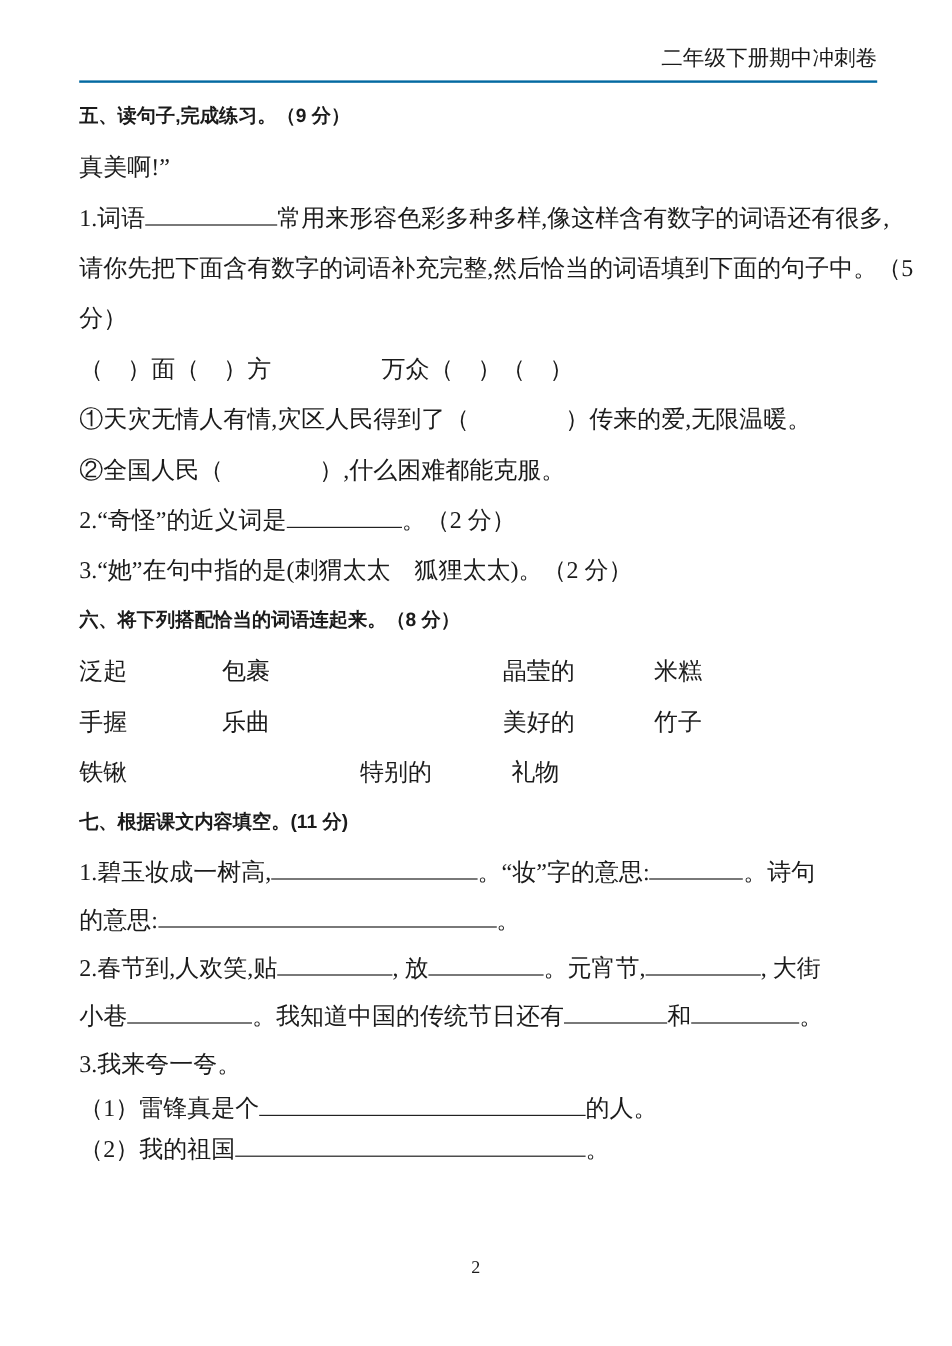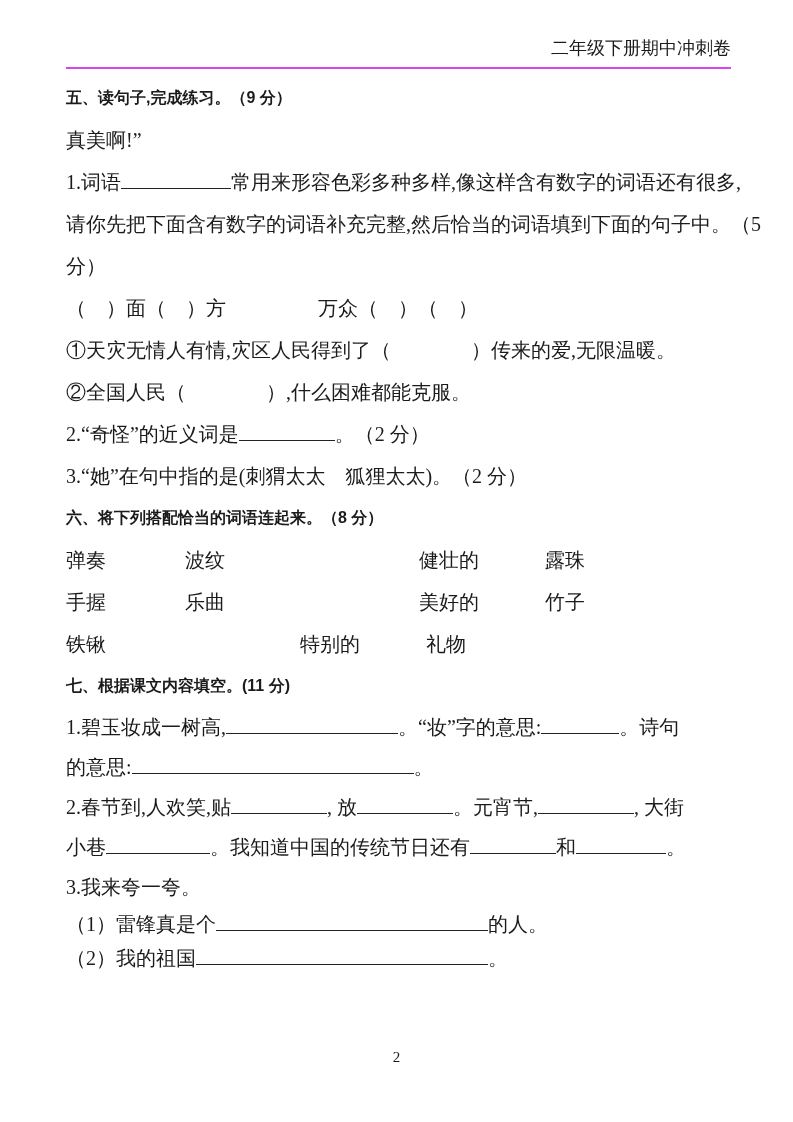--- a/index.html
+++ b/index.html
@@ -15,21 +15,21 @@
     width: 793px; height: 1122px;
     padding: 36px 62px 0 66px;
     background: #fff;
     overflow: hidden;
   }
   .header {
     text-align: right;
     font-size: 18px;
     line-height: 24px;
     padding-bottom: 7px;
-    border-bottom: 2px solid #d946ef;
+    border-bottom: 2px solid #0369a1;
     margin-bottom: 8px;
   }
   .sec-title {
     font-family: "Liberation Sans", "DejaVu Sans", sans-serif;
     font-weight: bold;
     font-size: 16px;
     line-height: 42px;
     margin: 0;
     white-space: nowrap;
   }
@@ -77,24 +77,24 @@
         <div class="line"><span>②全国人民（　　　　）,什么困难都能克服。</span></div>
         <div class="line"><span>2.“奇怪”的近义词是</span><span class="blank" style="width: 96px;"></span><span>。（2 分）</span></div>
         <div class="line"><span>3.“她”在句中指的是(刺猬太太　狐狸太太)。（2 分）</span></div>
       </div>
   </div>
 
   <div class="section">
     <h2 class="sec-title">六、将下列搭配恰当的词语连起来。（8 分）</h2>
     <div>
         <div class="match-row">
-          <span class="mc mc0">弹奏</span>
-          <span class="mc mc1">波纹</span>
-          <span class="mc mc2">健壮的</span>
-          <span class="mc mc3">露珠</span>
+          <span class="mc mc0">泛起</span>
+          <span class="mc mc1">包裹</span>
+          <span class="mc mc2">晶莹的</span>
+          <span class="mc mc3">米糕</span>
         </div>
         <div class="match-row">
           <span class="mc mc0">手握</span>
           <span class="mc mc1">乐曲</span>
           <span class="mc mc2">美好的</span>
           <span class="mc mc3">竹子</span>
         </div>
         <div class="match-row">
           <span class="mc mc1">铁锹</span>
           <span class="mc mc2">特别的</span>

